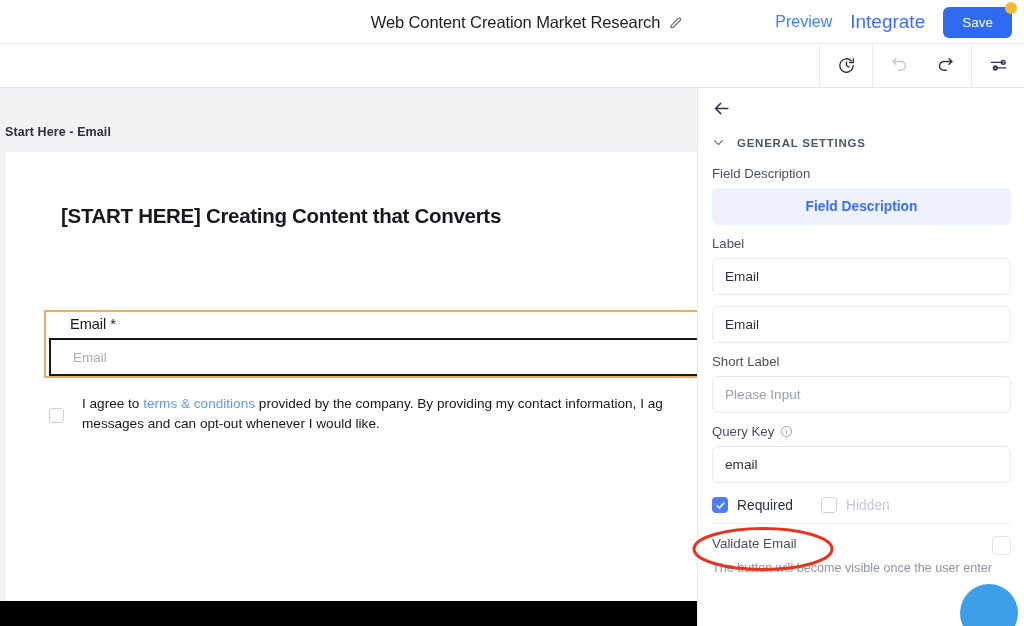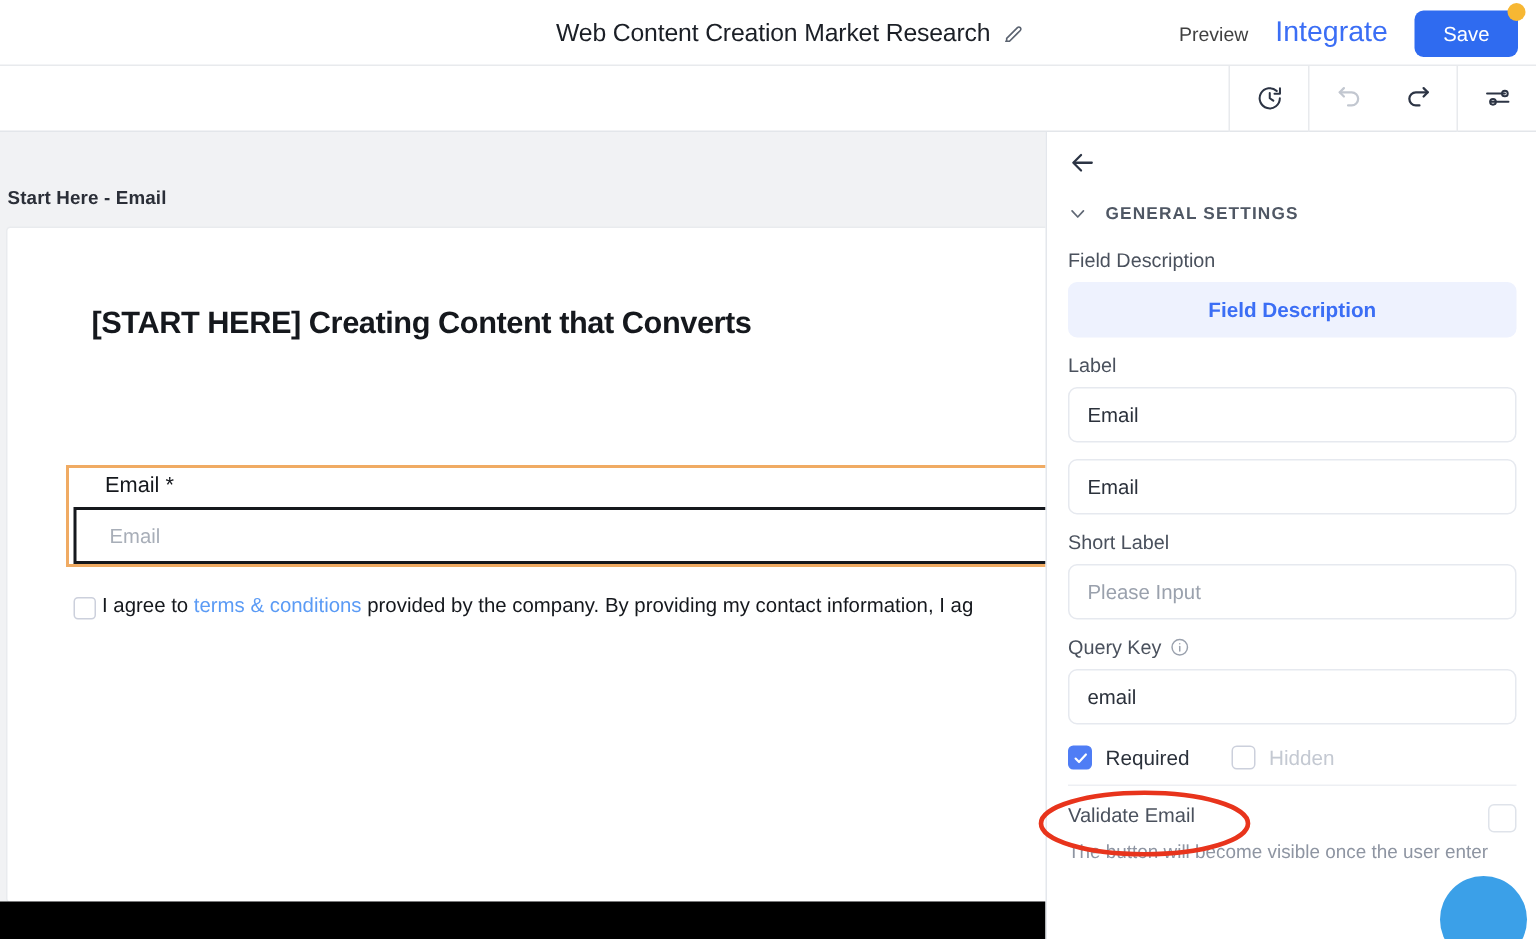--- a/index.html
+++ b/index.html
@@ -23,21 +23,21 @@
     display: flex; align-items: center; justify-content: center; gap: 8px; margin-left: 30px;
   }
   .header-title {
     font-size: 16.5px; color: #1b1f26; letter-spacing: -0.1px; white-space: nowrap;
   }
   .pencil-icon { display: flex; align-items: center; color: #5b6370; }
   .header-actions {
     position: absolute; right: 12px; top: 0; height: 44px;
     display: flex; align-items: center; gap: 18px;
   }
-  .btn-preview { font-size: 13px; color: #404040; cursor: default; }
+  .btn-preview { font-size: 16px; color: #3b82f6; cursor: default; }
   .btn-integrate { font-size: 19px; color: #3b6ef5; cursor: default; }
   .save-wrap { position: relative; }
   .btn-save {
     background: #2f6bf0; color: #ffffff; font-size: 13.5px;
     border: none; border-radius: 6px; padding: 8px 19px; cursor: default;
     font-family: "Liberation Sans", sans-serif;
   }
   .save-badge {
     position: absolute; top: -5px; right: -5px;
     width: 12px; height: 12px; border-radius: 50%;
@@ -88,21 +88,21 @@
   }
   .field-input {
     position: absolute; left: 3px; top: 26px; width: 760px; height: 38px;
     border: 2.5px solid #15181d; background: #ffffff;
     display: flex; align-items: center; padding-left: 22px;
   }
   .field-input-placeholder { font-size: 13.5px; color: #a8aeb8; }
 
   .consent-row {
     position: absolute; left: 44px; top: 242px; width: 690px;
-    display: flex; gap: 4px; align-items: center;
+    display: flex; gap: 18px; align-items: center;
   }
   .consent-box {
     width: 15px; height: 15px; border: 1px solid #ccd0dc;
     border-radius: 3px; background: #ffffff; flex: none; margin-top: 2px;
   }
   .consent-text {
     font-size: 13.6px; line-height: 20px; color: #15181d;
     width: 660px;
   }
   .consent-text .tc-link { color: #5b9bf5; }
@@ -255,21 +255,21 @@
 
       <div class="field-selected">
         <div class="field-label">Email *</div>
         <div class="field-input">
           <span class="field-input-placeholder">Email</span>
         </div>
       </div>
 
       <div class="consent-row">
         <span class="consent-box"></span>
-        <span class="consent-text"><span>I agree to </span><span class="tc-link">terms &amp; conditions</span><span> provided by the company. By providing my contact information, I ag</span><br></span>
+        <span class="consent-text"><span>I agree to </span><span class="tc-link">terms &amp; conditions</span><span> provided by the company. By providing my contact information, I ag</span><br><span>messages and can opt-out whenever I would like.</span></span>
       </div>
     </div>
 
     <div class="black-bar"></div>
   </div>
 
   <div class="panel">
     <span class="panel-back">
       <svg width="19" height="19" viewBox="0 0 24 24" fill="none" stroke="currentColor" stroke-width="1.9" stroke-linecap="round" stroke-linejoin="round">
         <line x1="20" y1="12" x2="5" y2="12"></line>

